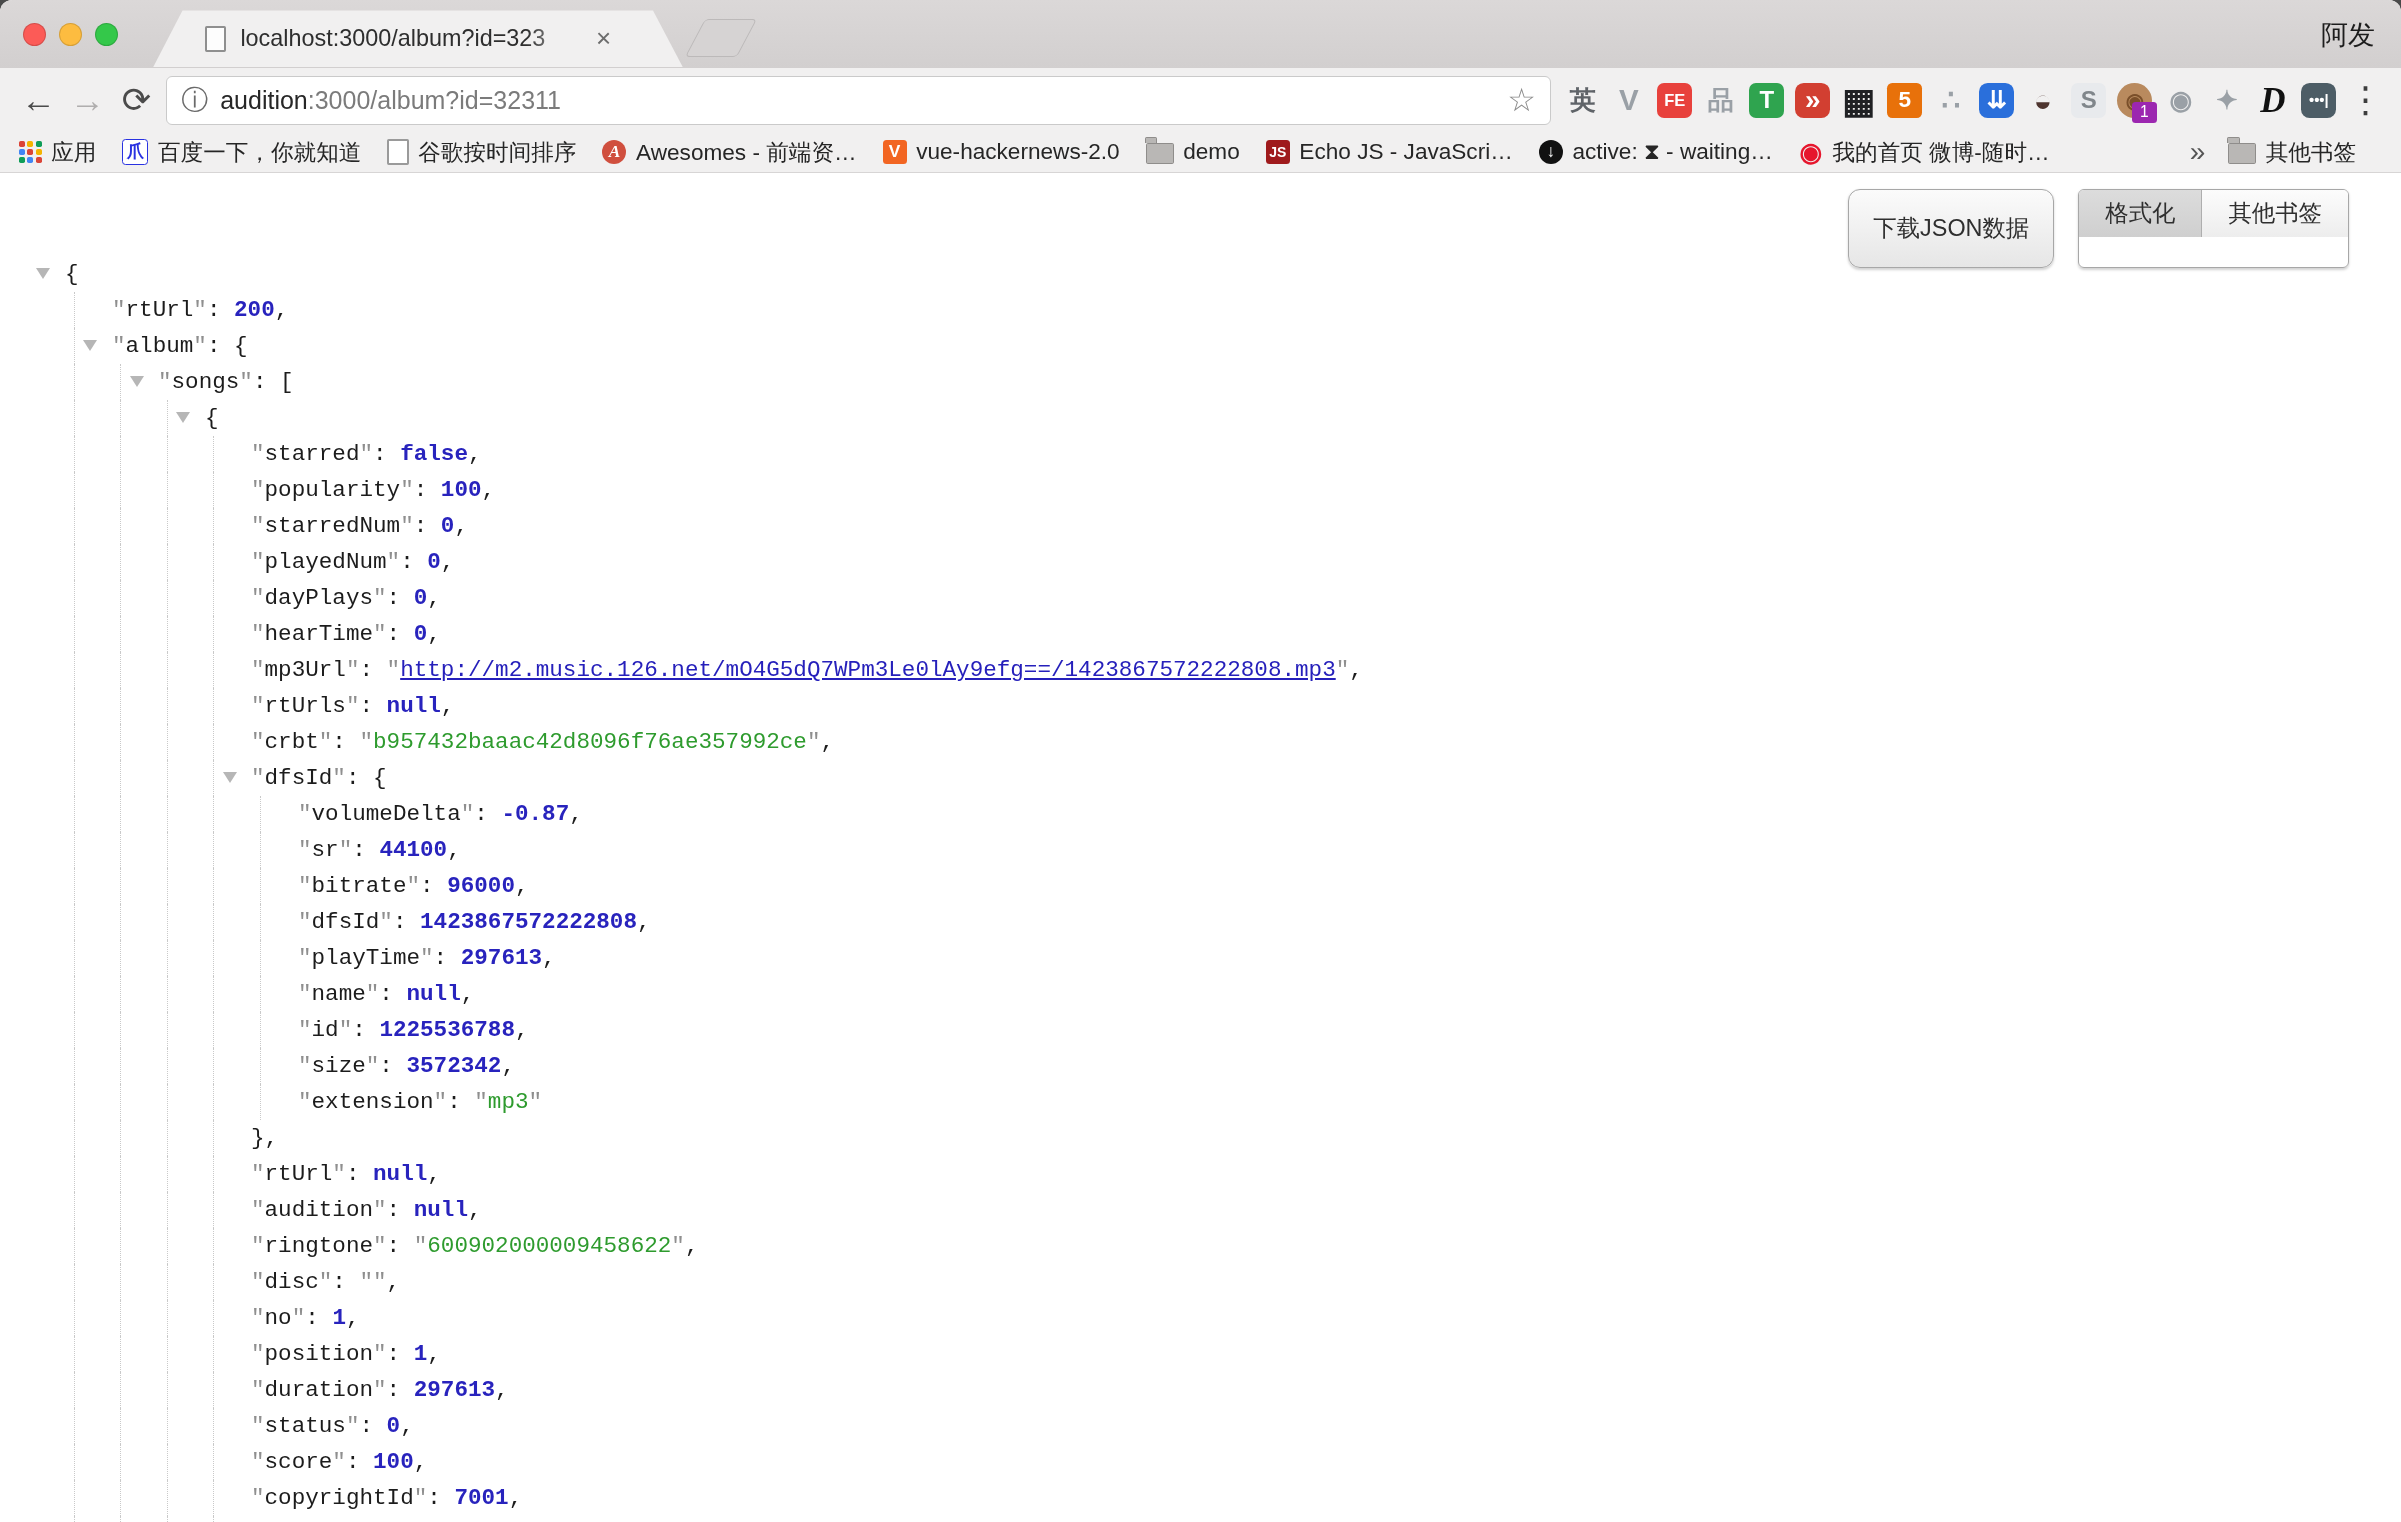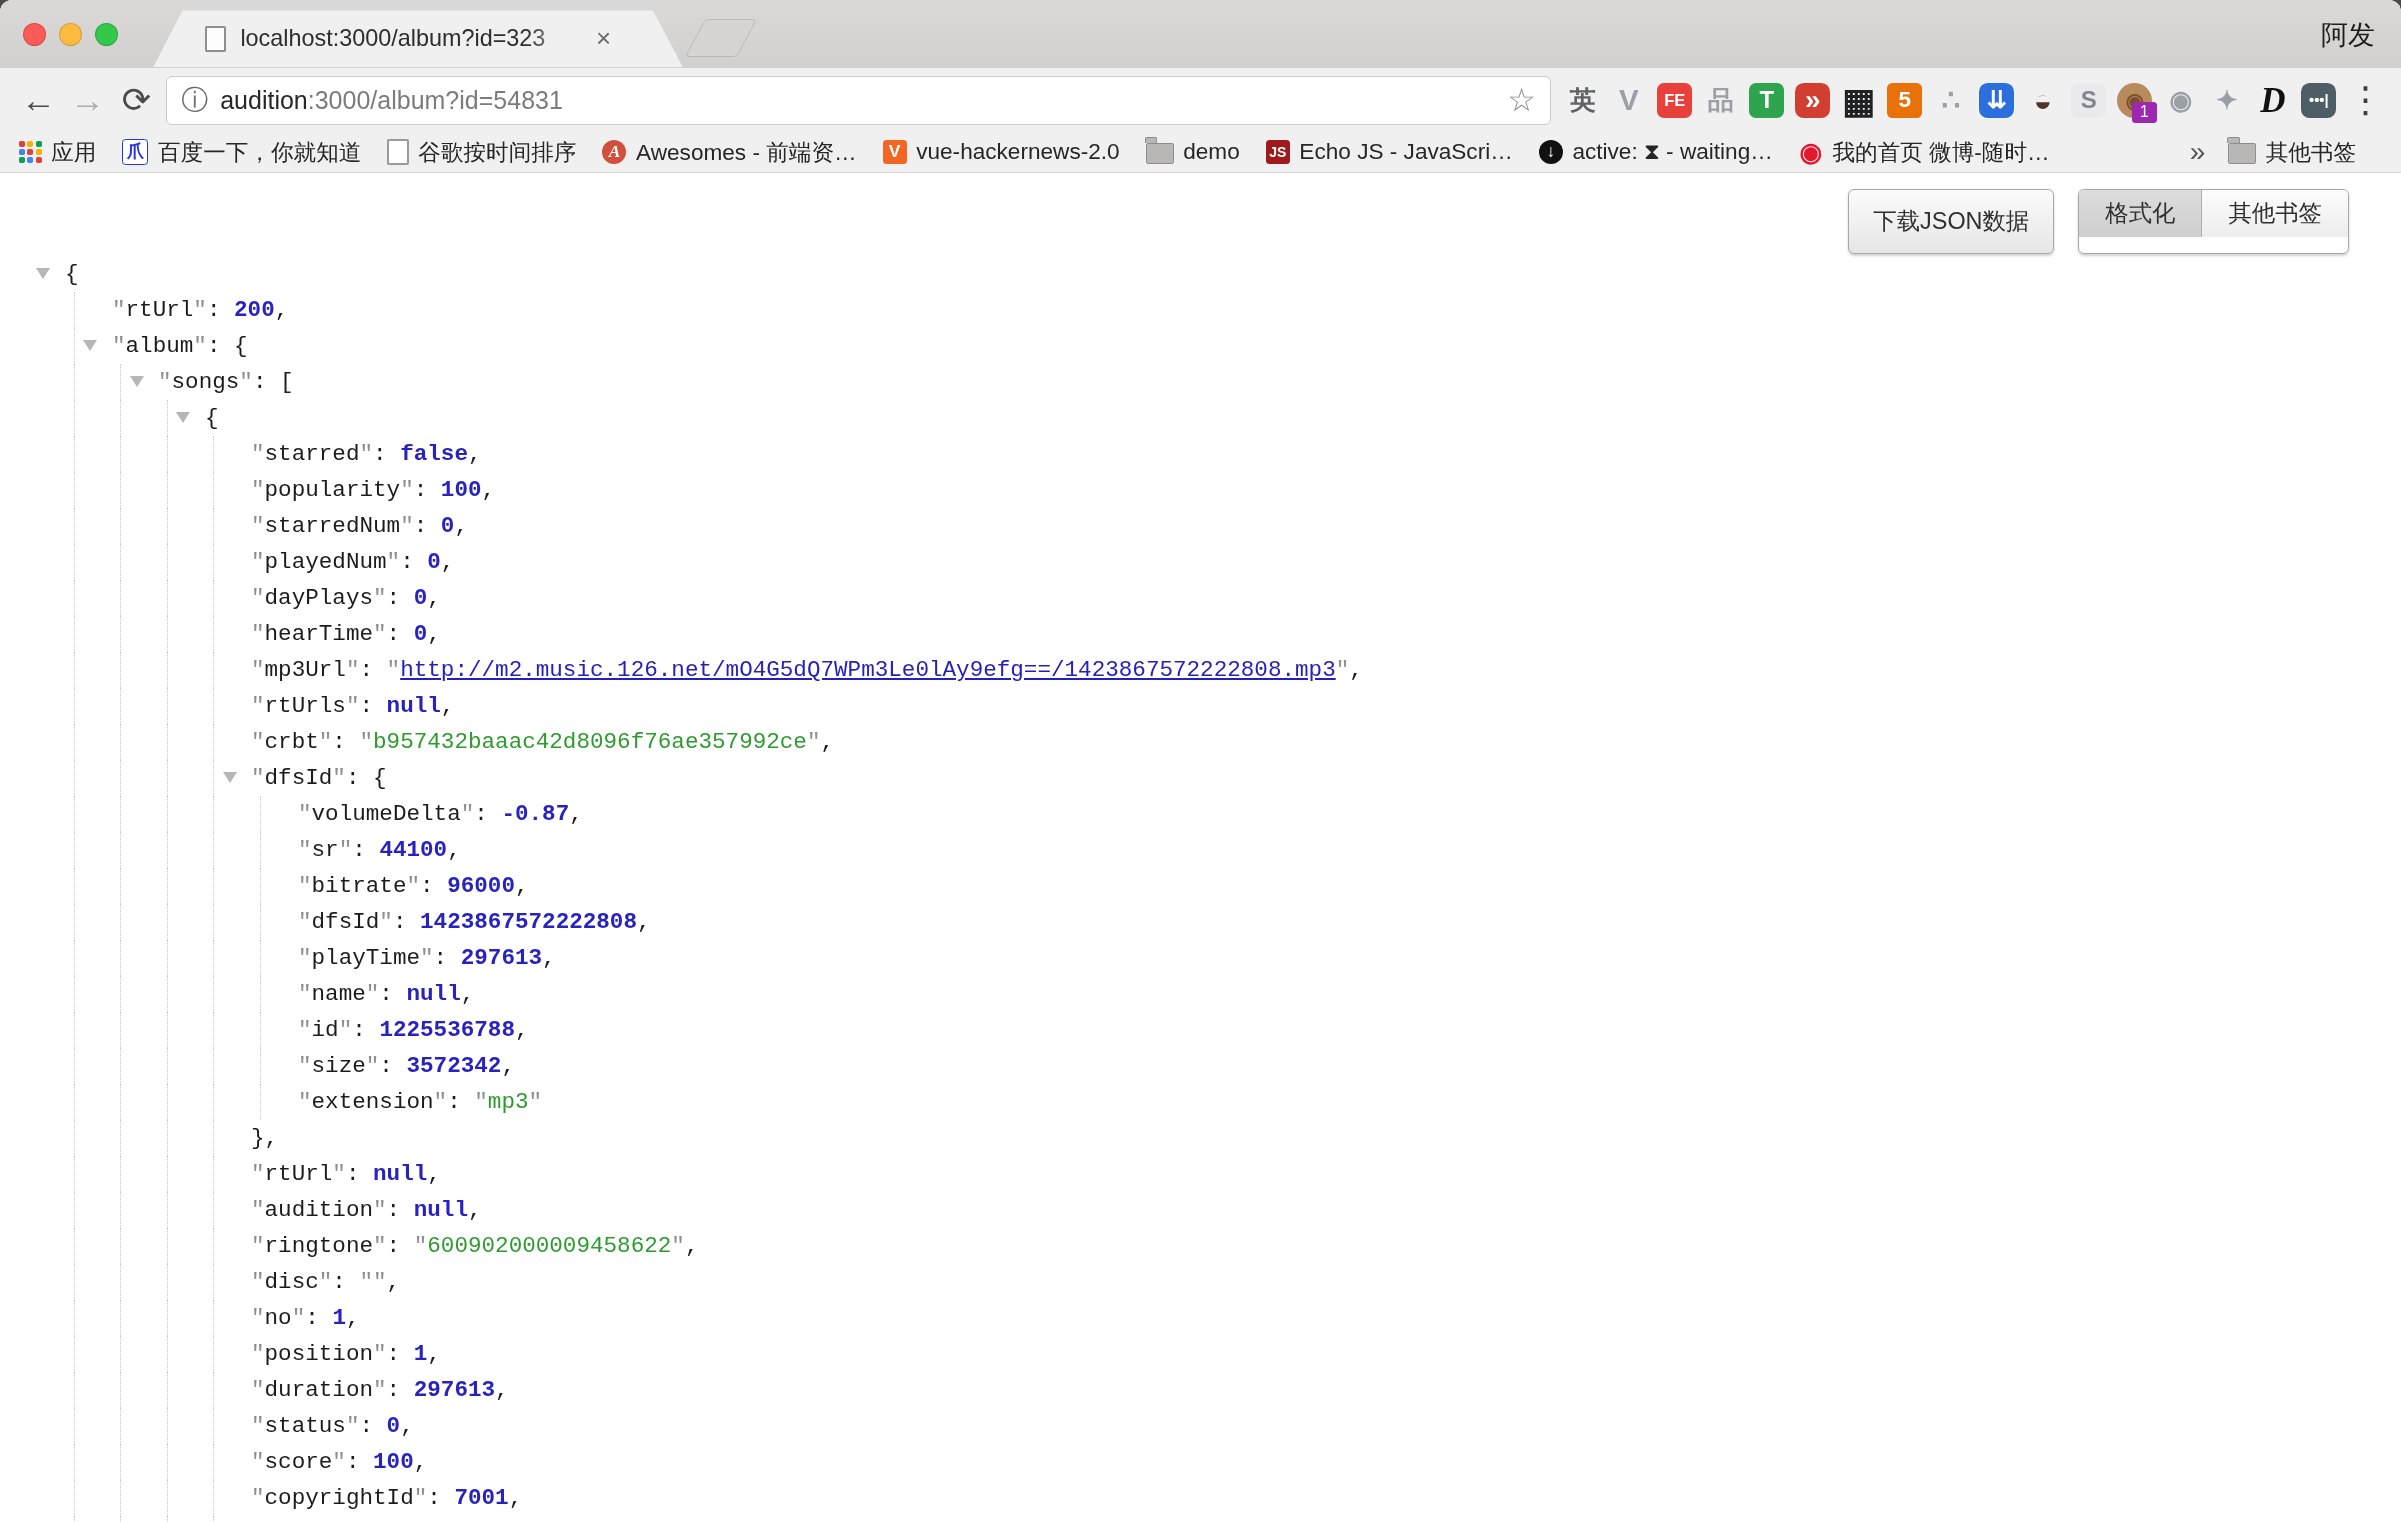--- a/index.html
+++ b/index.html
@@ -48,22 +48,22 @@
   .bdoc{width:17.4px;height:22.6px;background:#fff;border:2.6px solid #9a9a9a;border-radius:1.7px;}
   .bfolder{width:26px;height:19px;background:#b9b7b5;border:1.7px solid #8f8d8b;border-radius:1.7px;position:relative;margin-top:3.5px;}
   .bfolder::before{content:"";position:absolute;left:-1.7px;top:-7px;width:10.4px;height:5.2px;background:#b9b7b5;
        border:1.7px solid #8f8d8b;border-bottom:none;border-radius:1.7px 1.7px 0 0;}
   .bspacer{flex:1;}
   .bchev{font-size:28px;color:#555;margin-right:22.6px;}
 
   
   .content{position:relative;height:1349px;background:#fff;overflow:hidden;}
   .actions{position:absolute;top:15.6px;right:52px;display:flex;gap:24px;}
-  .btn{height:47px;padding:8px 24px;font-size:23.4px;color:#2f2f2f;display:flex;align-items:center;
-       border:1.7px solid #a7a7a7;border-radius:6px;background:linear-gradient(#fbfbfb,#e6e6e6);box-shadow:0 1.7px 2.6px rgba(0,0,0,.18);}
+  .btn{height:47px;padding:15px 24px;font-size:23.4px;color:#2f2f2f;display:flex;align-items:center;
+       border:1.7px solid #a7a7a7;border-radius:12px;background:linear-gradient(#fbfbfb,#e6e6e6);box-shadow:0 1.7px 2.6px rgba(0,0,0,.18);}
   .seg{display:flex;border:1.7px solid #a7a7a7;border-radius:6px;overflow:hidden;box-shadow:0 1.7px 2.6px rgba(0,0,0,.18);}
   .seg>div{height:47px;padding:0 26px;font-size:23.4px;color:#2f2f2f;display:flex;align-items:center;}
   .seg .on{background:linear-gradient(#dcdcdc,#cfcfcf);border-right:1.7px solid #aeaeae;}
   .seg .off{background:linear-gradient(#fcfcfc,#ededed);}
 
   
   .json{position:absolute;top:83px;left:0;right:0;bottom:0;font-family:"Liberation Mono","DejaVu Sans Mono",monospace;
        font-size:22.6px;overflow:hidden;}
   .jline{position:relative;height:36px;white-space:nowrap;}
   .ltxt{display:inline-block;line-height:36px;}
@@ -96,21 +96,21 @@
     <div class="ntb"></div>
     <div class="profile">阿发</div>
   </div>
 
   <div class="toolbar">
     <span class="navic">←</span>
     <span class="navic dis">→</span>
     <span class="navic">⟳</span>
     <div class="urlbox">
       <span class="infoic">ⓘ</span>
-      <span class="urltext"><span class="host">audition</span><span class="rest">:3000/album?id=54831</span></span>
+      <span class="urltext"><span class="host">audition</span><span class="rest">:3000/album?id=32311</span></span>
       <span class="star">☆</span>
     </div>
     <div class="extrow" id="ext-row">
         <span class="ext">
           <span class="eico" style="width: 40px; height: 40px; font-size: 26px; color: rgb(95, 99, 104);">英</span>
         </span>
         <span class="ext">
           <span class="eico" style="width: 40px; height: 40px; font-size: 29.5px; color: rgb(154, 160, 166);">V</span>
         </span>
         <span class="ext">

